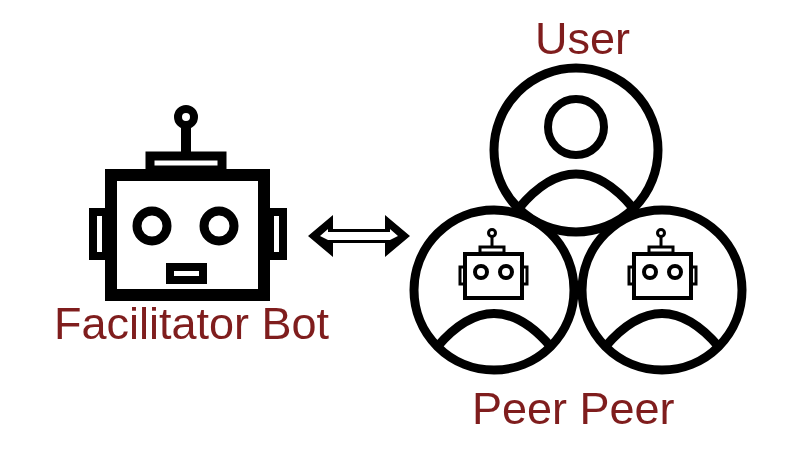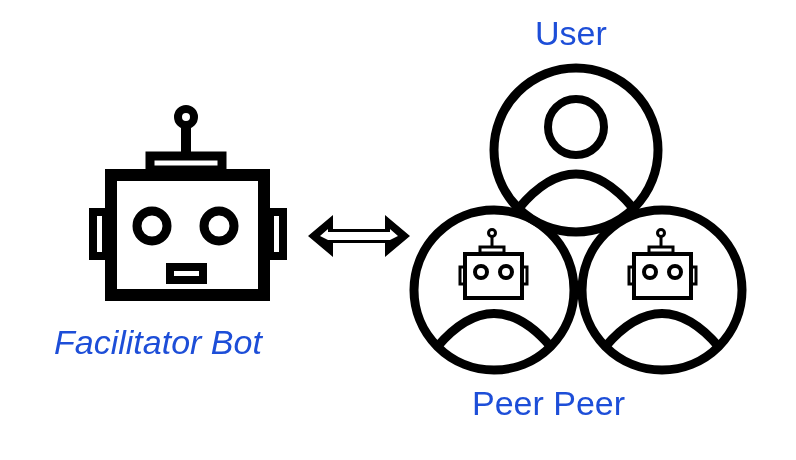--- a/index.html
+++ b/index.html
@@ -1,20 +1,20 @@
 <!DOCTYPE html>
 <html><head>
 <meta charset="utf-8">
 <style>
   html, body { margin:0; padding:0; background:#ffffff; }
   body { width:796px; height:460px; position:relative; overflow:hidden; font-family:"Liberation Sans", sans-serif; }
   #diagram { position:absolute; left:0; top:0; }
-  .lbl { position:absolute; font-family:"Liberation Sans", sans-serif; color:#1d4ed8; white-space:nowrap; font-size:34px; line-height:1; }
+  .lbl { position:absolute; font-family:"Liberation Sans", sans-serif; color:#7f1d1d; white-space:nowrap; font-size:45px; line-height:1; }
   #lbl-user { left:535px; top:16px; }
-  #lbl-fac { left:54px; top:325px;font-style:italic; }
+  #lbl-fac { left:54px; top:301px; }
   #lbl-peer { left:472px; top:386px; }
 </style>
 </head>
 <body>
 
 <svg id="diagram" width="796" height="460" viewBox="0 0 796 460" xmlns="http://www.w3.org/2000/svg">
 
   <g fill="none" stroke="#000" stroke-width="11">
     <circle cx="186" cy="117" r="8" stroke-width="8"></circle>
     <line x1="186" y1="125" x2="186" y2="155" stroke-width="10"></line>

